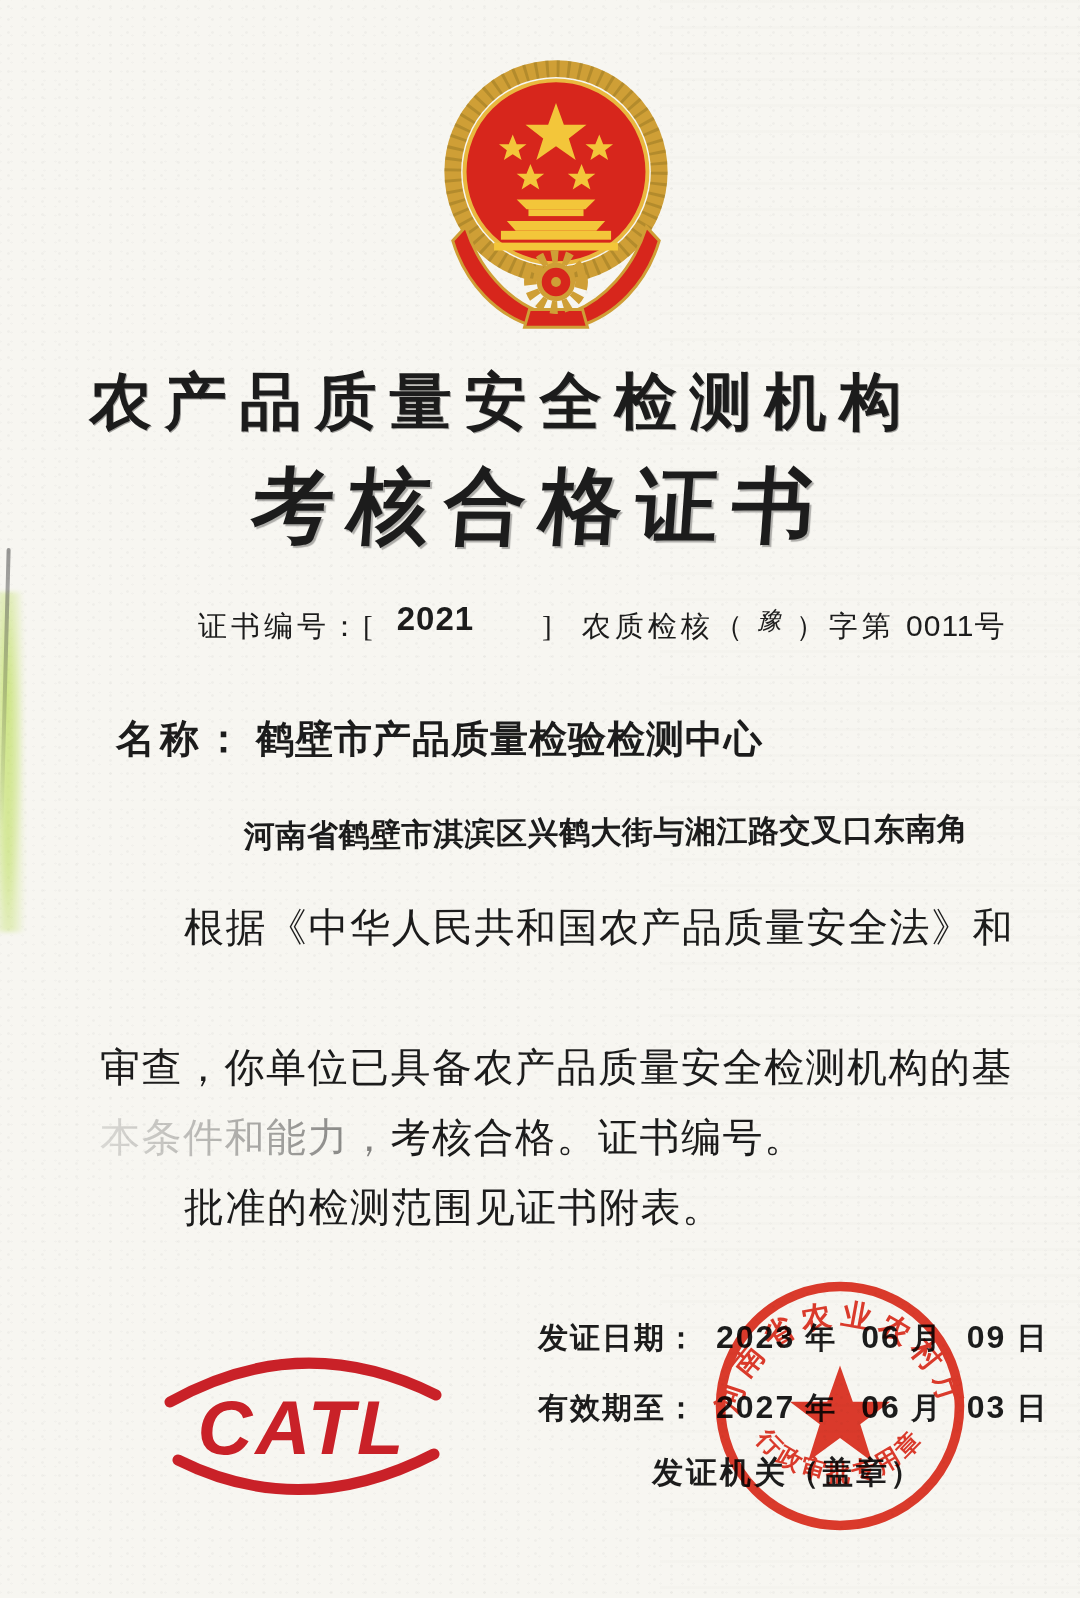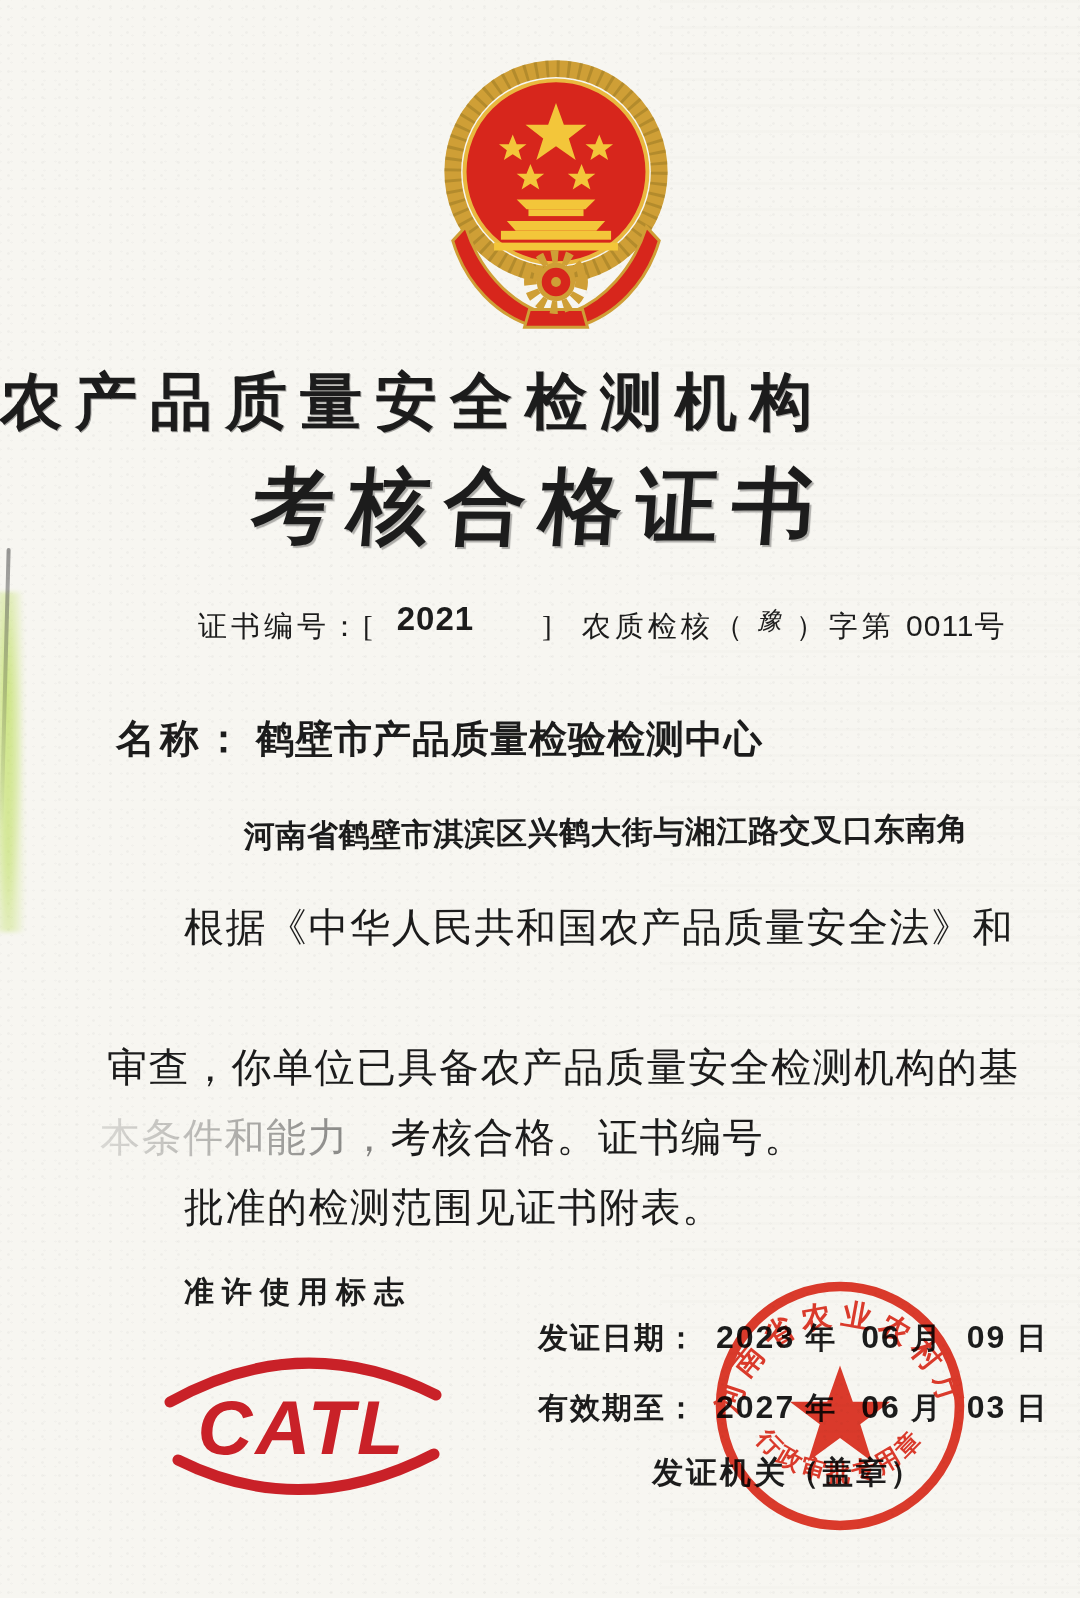--- a/index.html
+++ b/index.html
@@ -40,20 +40,21 @@
     position:absolute;left:3px;top:548px;width:4px;height:280px;
     background:linear-gradient(rgba(70,70,70,.55), rgba(70,70,70,0));
     border-radius:2px;transform:rotate(1.5deg);
     pointer-events:none;
   }
 
   .emblem{position:absolute;left:438px;top:50px;width:236px;height:284px;}
 
   .title1{
     position:absolute;left:0;top:360px;width:1004px;
+    text-align:center;
     font-size:62px;font-weight:900;letter-spacing:13px;
     text-shadow:1px 1px 0 rgba(0,0,0,.35);
     white-space:nowrap;
   }
   .title2{
     position:absolute;left:0;top:452px;width:1080px;
     text-align:center;
     font-size:82px;font-weight:900;letter-spacing:14px;
     transform:skewX(-4deg);
     text-shadow:2px 2px 1px rgba(0,0,0,.3);
@@ -93,21 +94,21 @@
     font-size:31px;letter-spacing:0.5px;white-space:nowrap;
     transform:rotate(-0.6deg);
   }
 
   .body-line{
     position:absolute;font-size:40px;letter-spacing:1.5px;white-space:nowrap;
     font-weight:500;
   }
   .bl1{left:184px;top:900px;}
   .bl2{left:98px;top:970px;}
-  .bl3{left:100px;top:1040px;margin-left:7px;}
+  .bl3{left:100px;top:1040px;}
   .bl4{left:100px;top:1110px;}
   .bl5{left:184px;top:1180px;}
   .faint{
     background:linear-gradient(90deg, rgba(40,40,40,.14), rgba(40,40,40,.34) 45%, rgba(40,40,40,.6));
     -webkit-background-clip:text;background-clip:text;color:transparent;
   }
 
   .mark-label{
     position:absolute;left:184px;top:1272px;
     font-size:30px;font-weight:700;letter-spacing:8px;white-space:nowrap;
@@ -184,21 +185,20 @@
     <span class="label">名称：</span><span class="value">鹤壁市产品质量检验检测中心</span>
   </div>
 
   <div class="field-addr-value">河南省鹤壁市淇滨区兴鹤大街与湘江路交叉口东南角</div>
 
   <div class="body-line bl1">根据《中华人民共和国农产品质量安全法》和</div>
   <div class="body-line bl3">审查，你单位已具备农产品质量安全检测机构的基</div>
   <div class="body-line bl4"><span class="faint">本条件和能力，</span><span>考核合格。证书编号。</span></div>
   <div class="body-line bl5">批准的检测范围见证书附表。</div>
 
-  <div class="mark-label">准许使用标志</div>
   <svg class="catl-logo" viewBox="0 0 300 172">
     <path d="M18,64 Q150,-10 284,57" fill="none" stroke="#c92128" stroke-width="11" stroke-linecap="round"></path>
     <text x="150" y="116" text-anchor="middle" font-size="76" font-weight="bold" font-style="italic" font-family="&quot;Liberation Sans&quot;, sans-serif" fill="#c92128" letter-spacing="3">CATL</text>
     <path d="M26,122 Q150,184 282,116" fill="none" stroke="#c92128" stroke-width="11" stroke-linecap="round"></path>
   </svg>
 
   <div class="date-row dr1">
     <span>发证日期：</span><span class="num">2023</span><span class="unit">年</span><span class="num">06</span><span class="unit">月</span><span class="num">09</span><span class="unit">日</span>
   </div>
   <div class="date-row dr2">

